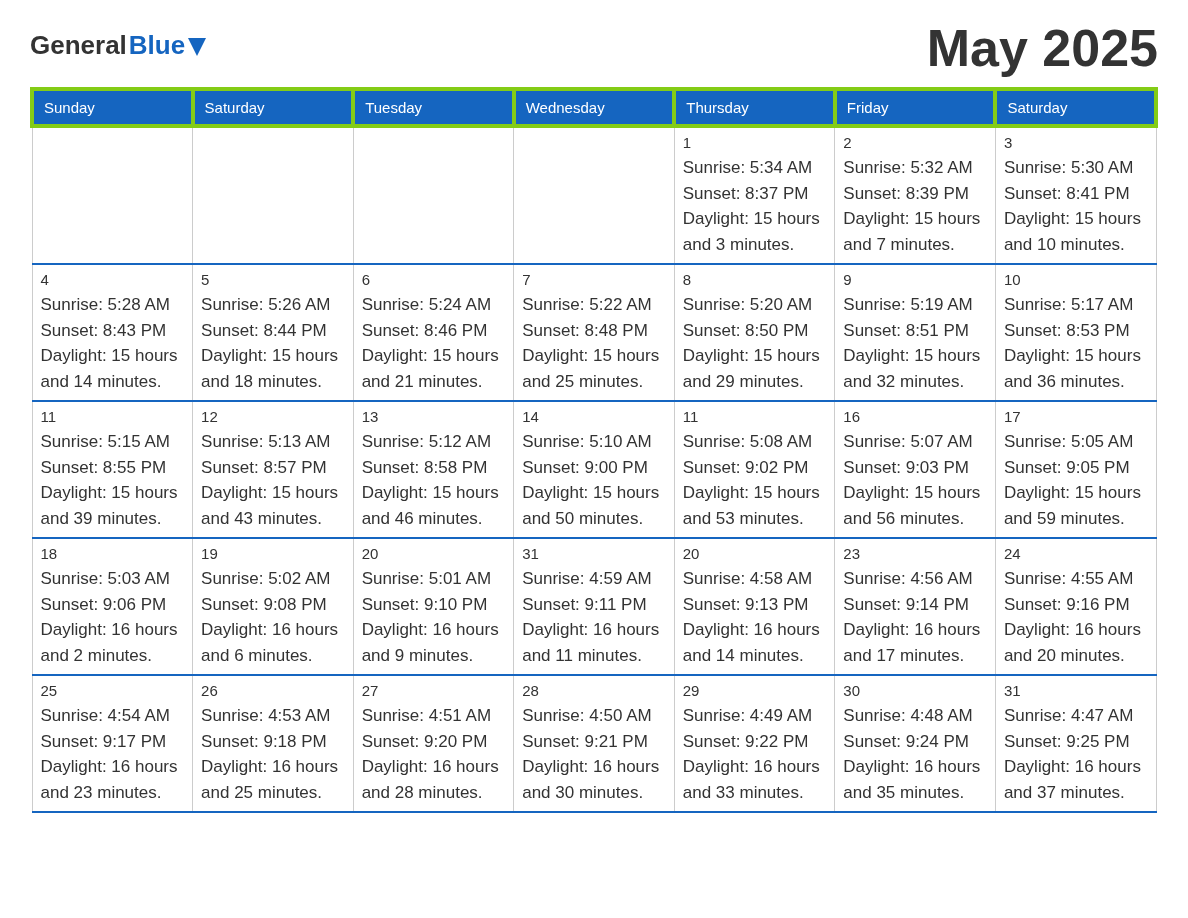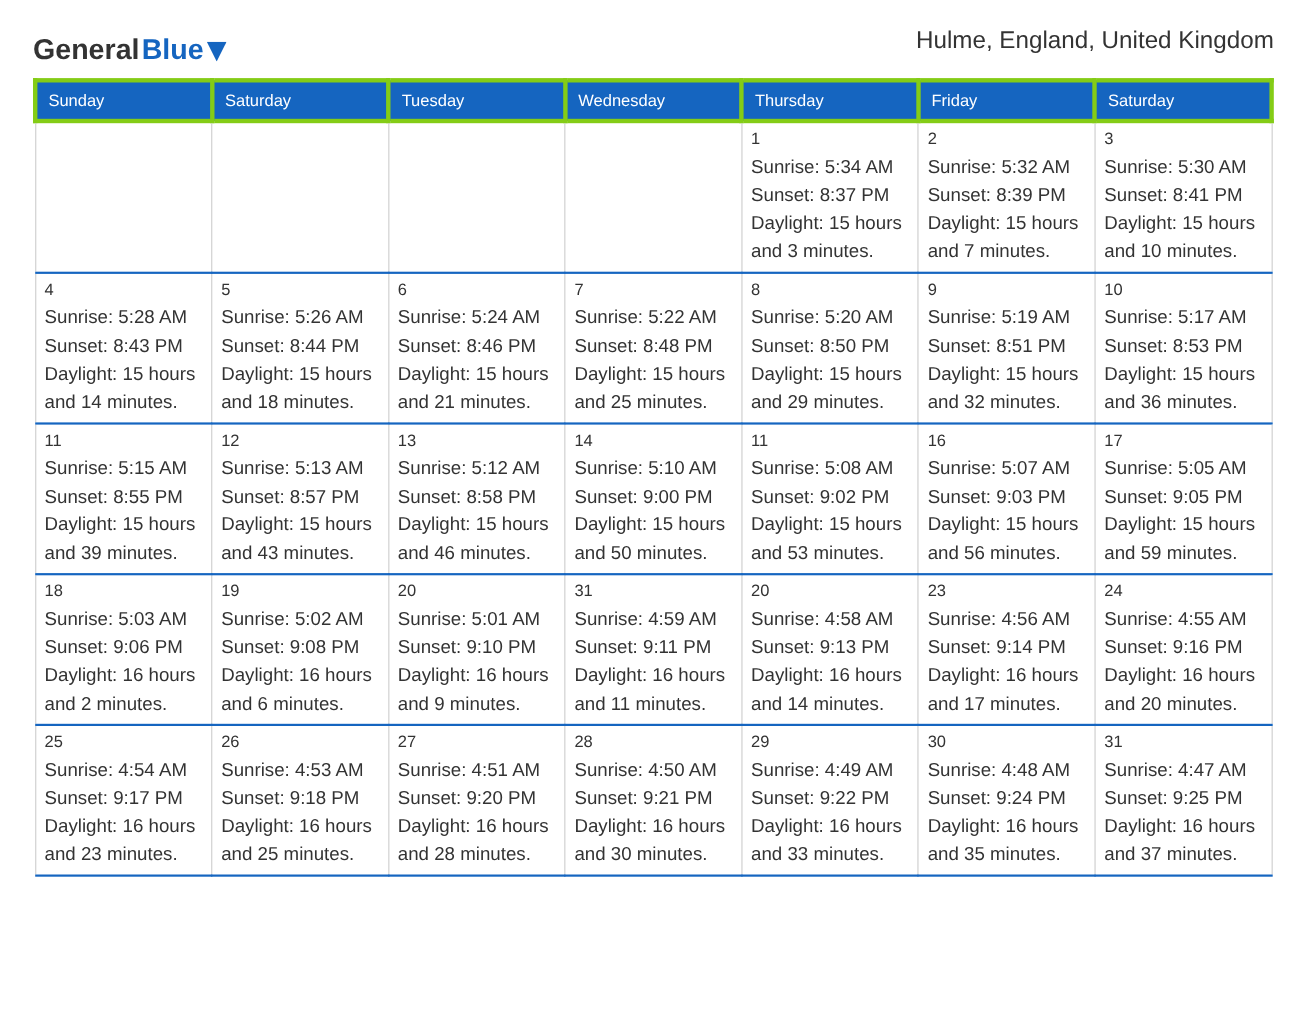--- a/index.html
+++ b/index.html
@@ -95,21 +95,21 @@
     <div style="display:inline-block; margin-left:2px;text-align:right;">
       <div style="display:flex; align-items:center;">
         <span class="logo-text-blue">Blue</span>
         <svg width="18" height="18" viewBox="0 0 18 18" style="margin-left:3px; margin-top:2px;">
           <polygon points="0,0 18,0 9,18" fill="#1565C0"></polygon>
         </svg>
       </div>
     </div>
   </div>
   <div class="title-block">
-    <div class="location">Hulme, England, United Kingdom</div>
+    <div class="month-title">May 2025</div>
   </div>
 </div>
 
 <table>
   <thead>
     <tr>
     <th>Sunday</th>
         <th>Saturday</th>
         <th>Tuesday</th>
         <th>Wednesday</th>

